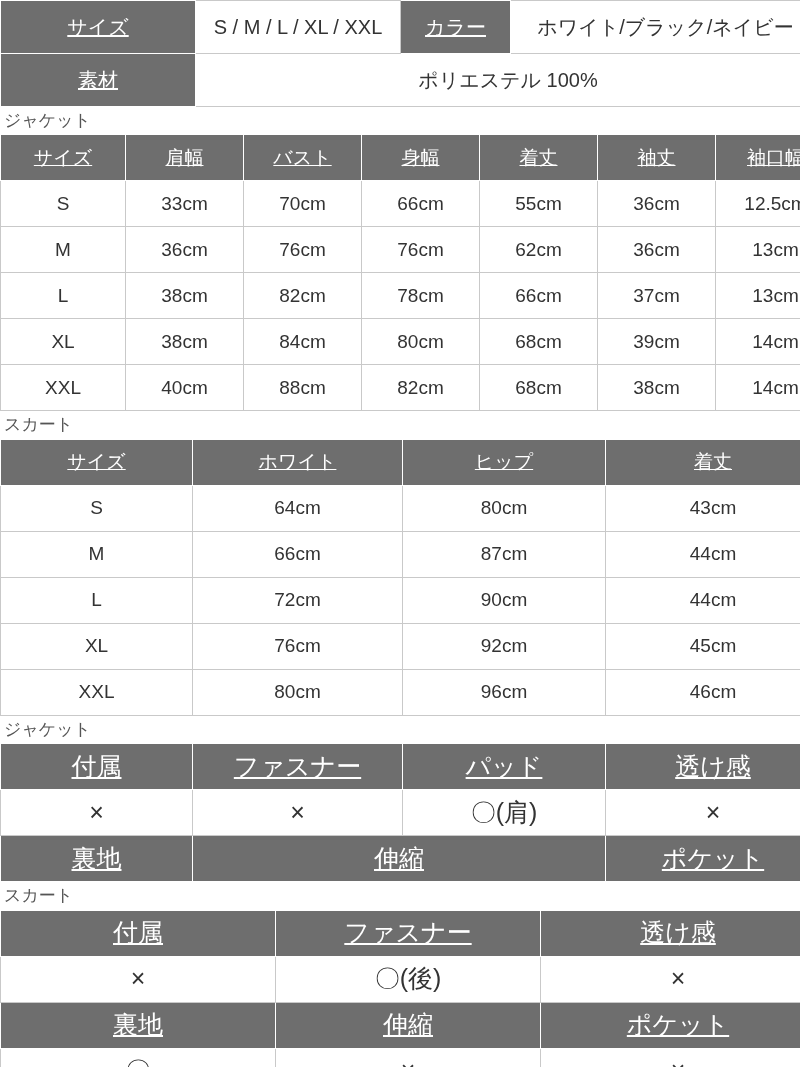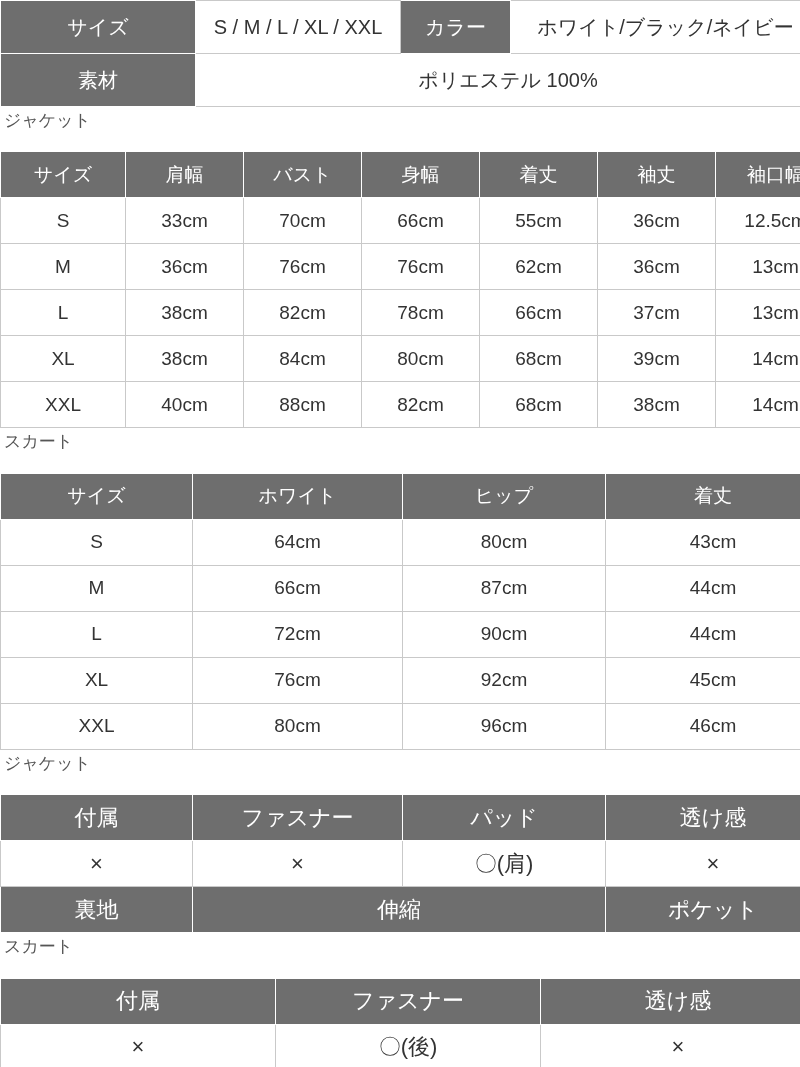--- a/index.html
+++ b/index.html
@@ -30,45 +30,46 @@
     vertical-align: middle;
     font-size: 20px;
     color: #333333;
     padding: 6px 2px;
     line-height: 1.25;
   }
   .hdr {
     background: #6e6e6e;
     color: #ffffff;
     font-size: 20px;
+    text-decoration: underline;
   }
   .cell {
     background: #ffffff;
     border: 1px solid #c9c9c9;
   }
   .spec-table td {
     height: 40px;
   }
   .section-label {
     font-size: 17px;
     color: #555555;
-    padding: 4px 2px 20px 4px;
+    padding: 4px 2px 3px 4px;
     line-height: 1.2;
   }
   .size-table td {
     height: 33px;
     font-size: 19px;
   }
   .skirt-table td {
     height: 33px;
     font-size: 19px;
   }
   .detail-table td {
     height: 33px;
-    font-size: 22px;
+    font-size: 25px;
   }
 </style>
 </head>
 <body>
 
 <div class="page">
 
   <table class="spec-table">
     <tbody>
       <tr>

